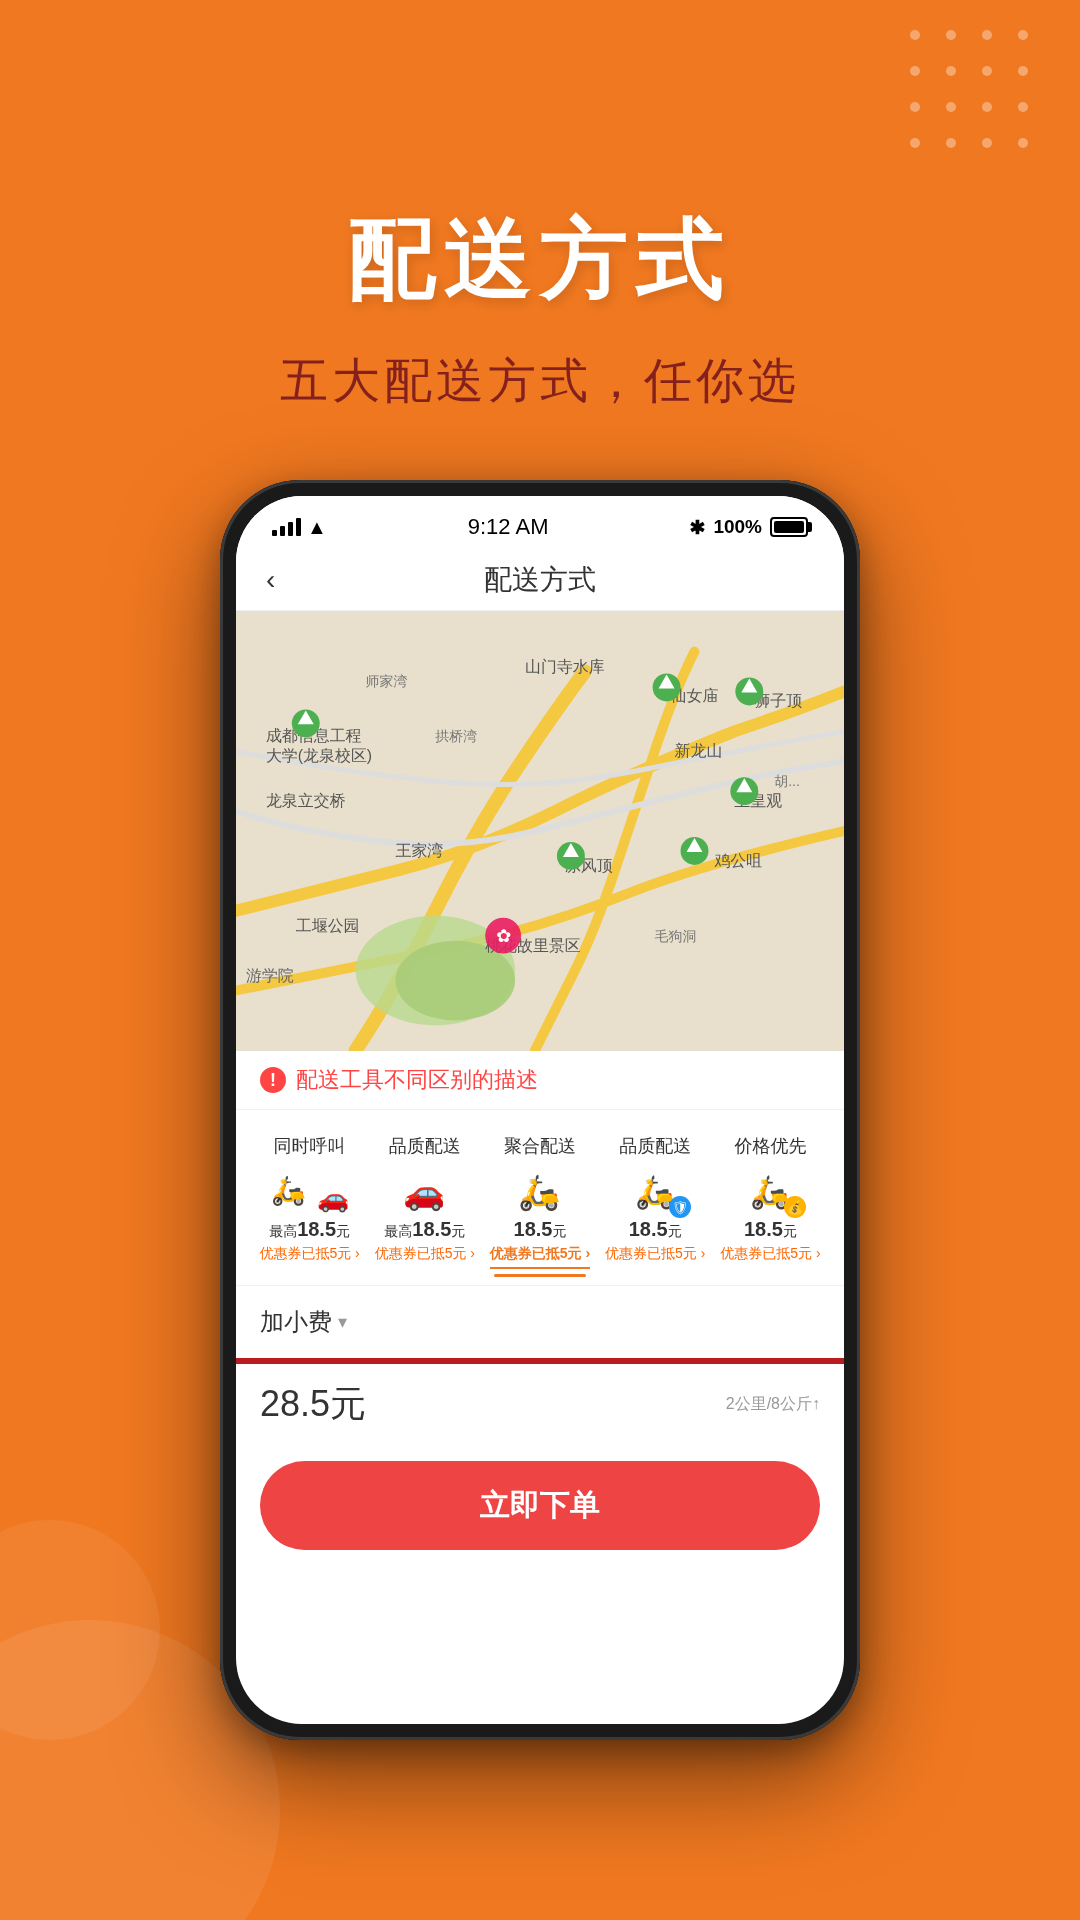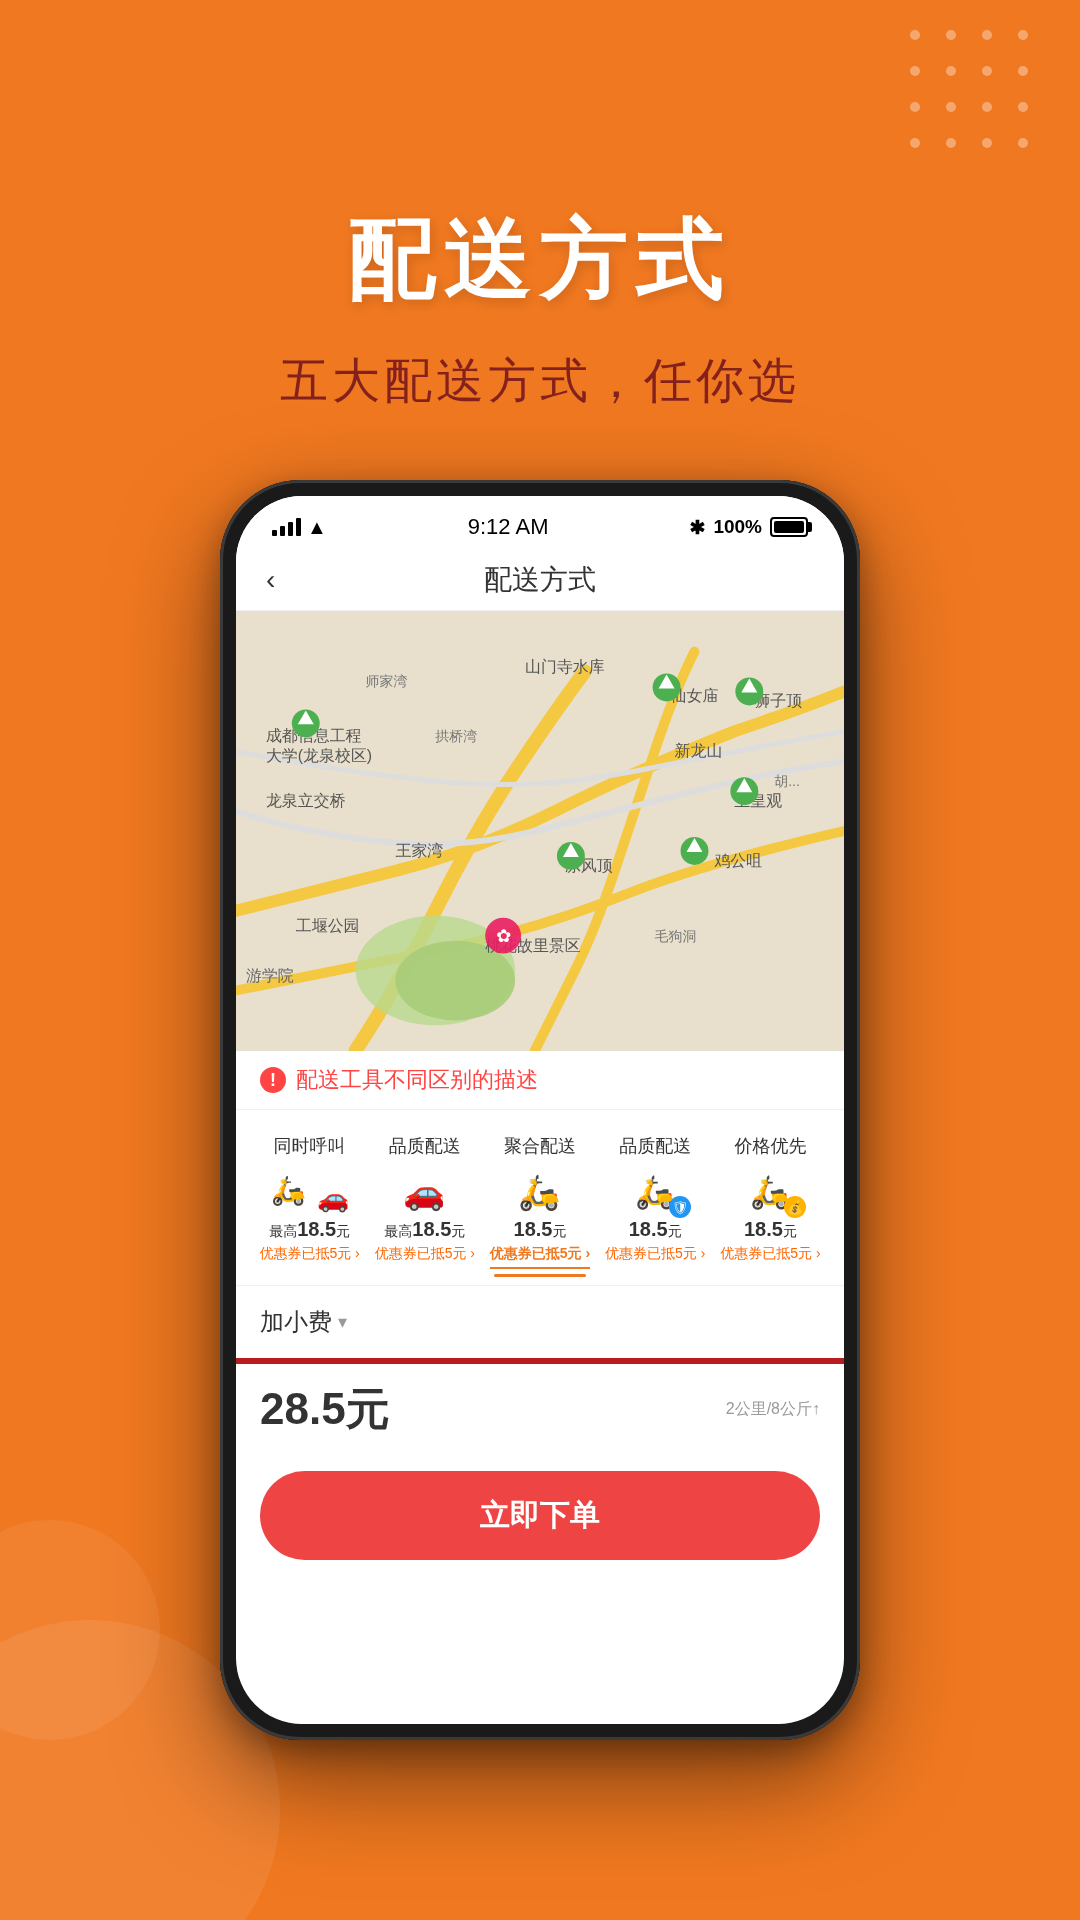--- a/index.html
+++ b/index.html
@@ -337,22 +337,22 @@
 
     
     .total-row {
       background: #fff;
       padding: 16px 24px;
       display: flex;
       justify-content: space-between;
       align-items: center;
     }
     .total-price {
-      font-size: 44px;
-      font-weight: 700;
+      font-size: 36px;
+      font-weight: 400;
       color: #333;
       text-align: center;
     }
     .total-info {
       font-size: 16px;
       color: #999;
     }
 
     
     .order-btn {

